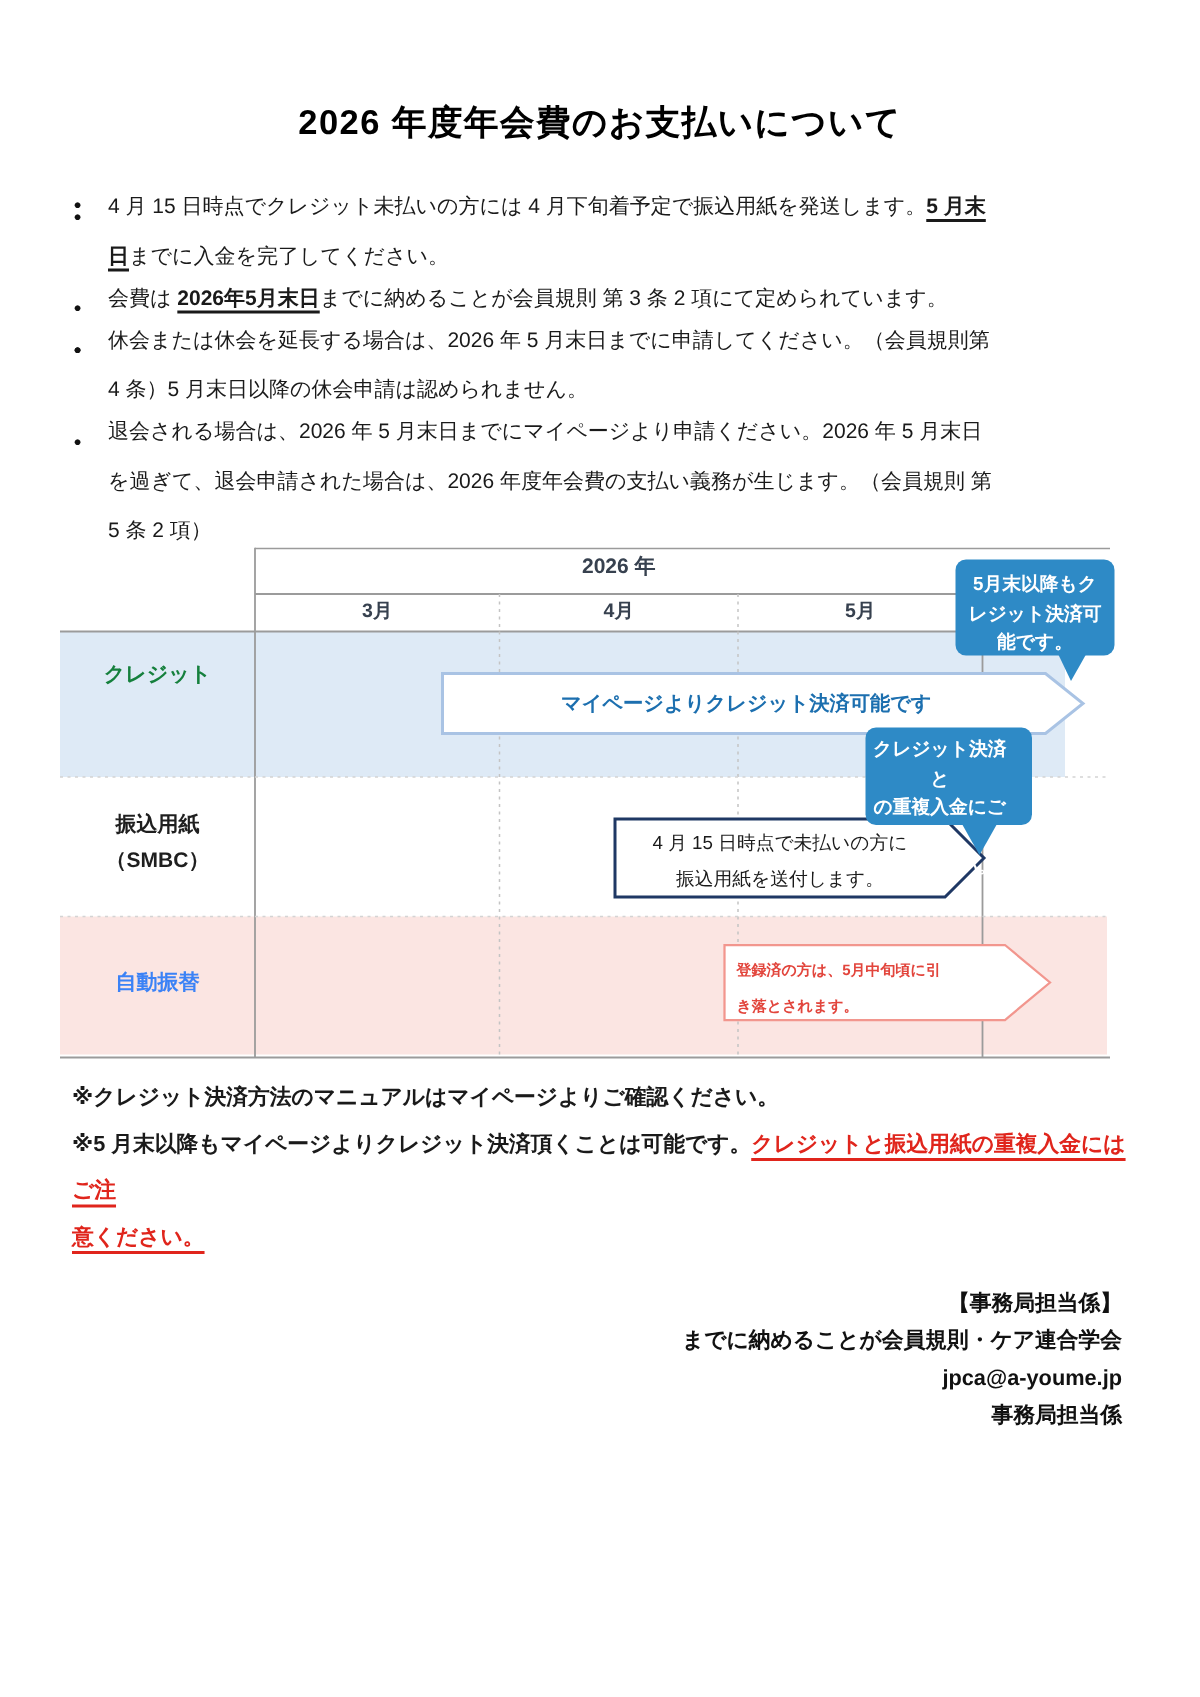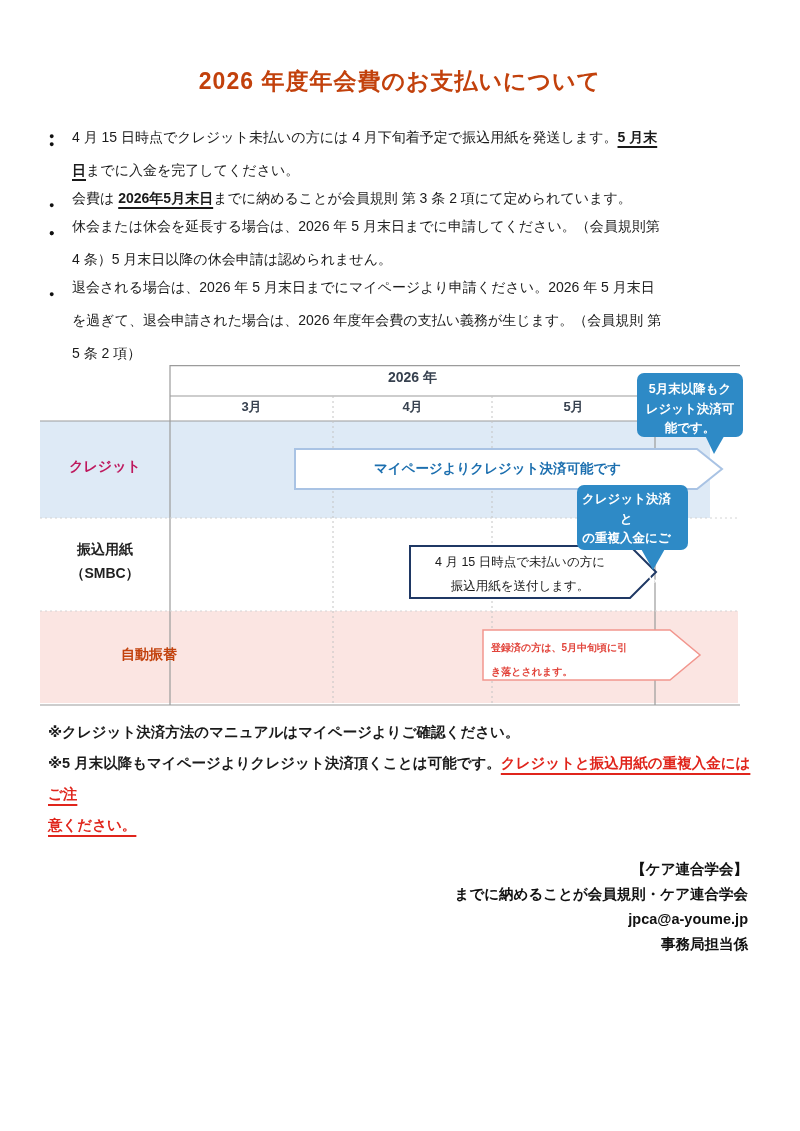--- a/index.html
+++ b/index.html
@@ -2,21 +2,21 @@
 <html><head>
 <meta charset="utf-8">
 <style>
   html,body{margin:0;padding:0;background:#e8e8e8;}
   .page{
     position:relative;width:800px;height:1131px;margin:0 auto;background:#ffffff;
     font-family:"Liberation Sans","DejaVu Sans",sans-serif;color:#1a1a1a;overflow:hidden;
   }
   .title{
     margin:66px 0 24px 0;text-align:center;font-size:23px;font-weight:bold;
-    color:#c2410c;letter-spacing:1px;
+    color:#000000;letter-spacing:1px;
   }
   .bullets{padding:0 44px 0 48px;}
   .bullet{position:relative;padding-left:24px;font-size:14px;}
   .bullet .dot{position:absolute;left:1px;top:7px;font-size:9px;color:#111;}
   .bullet.tight{line-height:23px;margin-bottom:24px;}
   .bullet.tight .dot{top:4px;}
   .bullet.loose{line-height:33px;margin-bottom:-5px;}
   .fw-b{font-weight:bold;}
   .ul{text-decoration:underline;text-decoration-thickness:2px;text-underline-offset:4px;}
   .red{color:#E0251C;}
@@ -26,23 +26,23 @@
   .grid{stroke:#9B9B9B;stroke-width:1.2;fill:none;}
   .dotted{stroke:#C4C4C4;stroke-width:1;stroke-dasharray:2 3;fill:none;}
   .dotted2{stroke:#D4D4D4;stroke-width:1;stroke-dasharray:2 3;fill:none;}
   .ov{position:absolute;text-align:center;}
   .year-hd{left:170px;width:485px;top:4px;font-size:14px;font-weight:bold;color:#37414f;}
   .mo{top:33px;font-size:13px;font-weight:bold;color:#37414f;}
   .mo.m0{left:170px;width:163px;}
   .mo.m1{left:333px;width:159px;}
   .mo.m2{left:492px;width:163px;}
   .rowlab{left:40px;width:130px;font-size:14px;font-weight:bold;}
-  .lab-credit{top:93px;color:#be185d;text-align:center;}
+  .lab-credit{top:76px;color:#15803d;text-align:center;}
   .lab-transfer{top:172px;line-height:24px;color:#1f1f1f;}
-  .lab-auto{top:281px;color:#c2410c;margin-left:44px;}
+  .lab-auto{top:281px;color:#3b82f6;}
   .ban-credit{left:300px;width:395px;top:94px;line-height:20px;font-size:13.5px;font-weight:bold;color:#1C6FAF;}
   .co{font-size:12.5px;font-weight:bold;color:#ffffff;line-height:19.5px;}
   .co-top{left:639px;width:102px;top:15px;}
   .co-mid{left:578px;width:97px;top:125px;}
   .ban-navy{left:413px;width:214px;top:185px;line-height:24px;font-size:12.5px;color:#1a1a1a;}
   .ban-red{left:491px;width:186px;top:271px;line-height:24px;font-size:10px;font-weight:bold;color:#E2453C;text-align:left;}
   
   .notes{padding:7px 44px 0 48px;font-size:14.5px;font-weight:bold;line-height:31px;}
   .notes .ul{text-underline-offset:5px;}
   .contact{margin-top:16px;padding-right:52px;text-align:right;font-weight:bold;font-size:14.5px;line-height:25px;color:#111;}
@@ -124,19 +124,19 @@
     <div class="ov ban-navy">4 月 15 日時点で未払いの方に<br>振込用紙を送付します。</div>
     <div class="ov ban-red">登録済の方は、5月中旬頃に引<br>き落とされます。</div>
   </div>
 
   <div class="notes">
     <div><span>※クレジット決済方法のマニュアルはマイページよりご確認ください。</span></div>
     <div><span>※5 月末以降もマイページよりクレジット決済頂くことは可能です。</span><span class="ul red">クレジットと振込用紙の重複入金にはご注<br>意ください。</span></div>
   </div>
 
   <div class="contact">
-    <div>【ケア連合学会】</div>
+    <div>【事務局担当係】</div>
     <div>までに納めることが会員規則・ケア連合学会</div>
     <div>jpca@a-youme.jp</div>
     <div>事務局担当係</div>
   </div>
 
 </div>
 
 </body></html>

